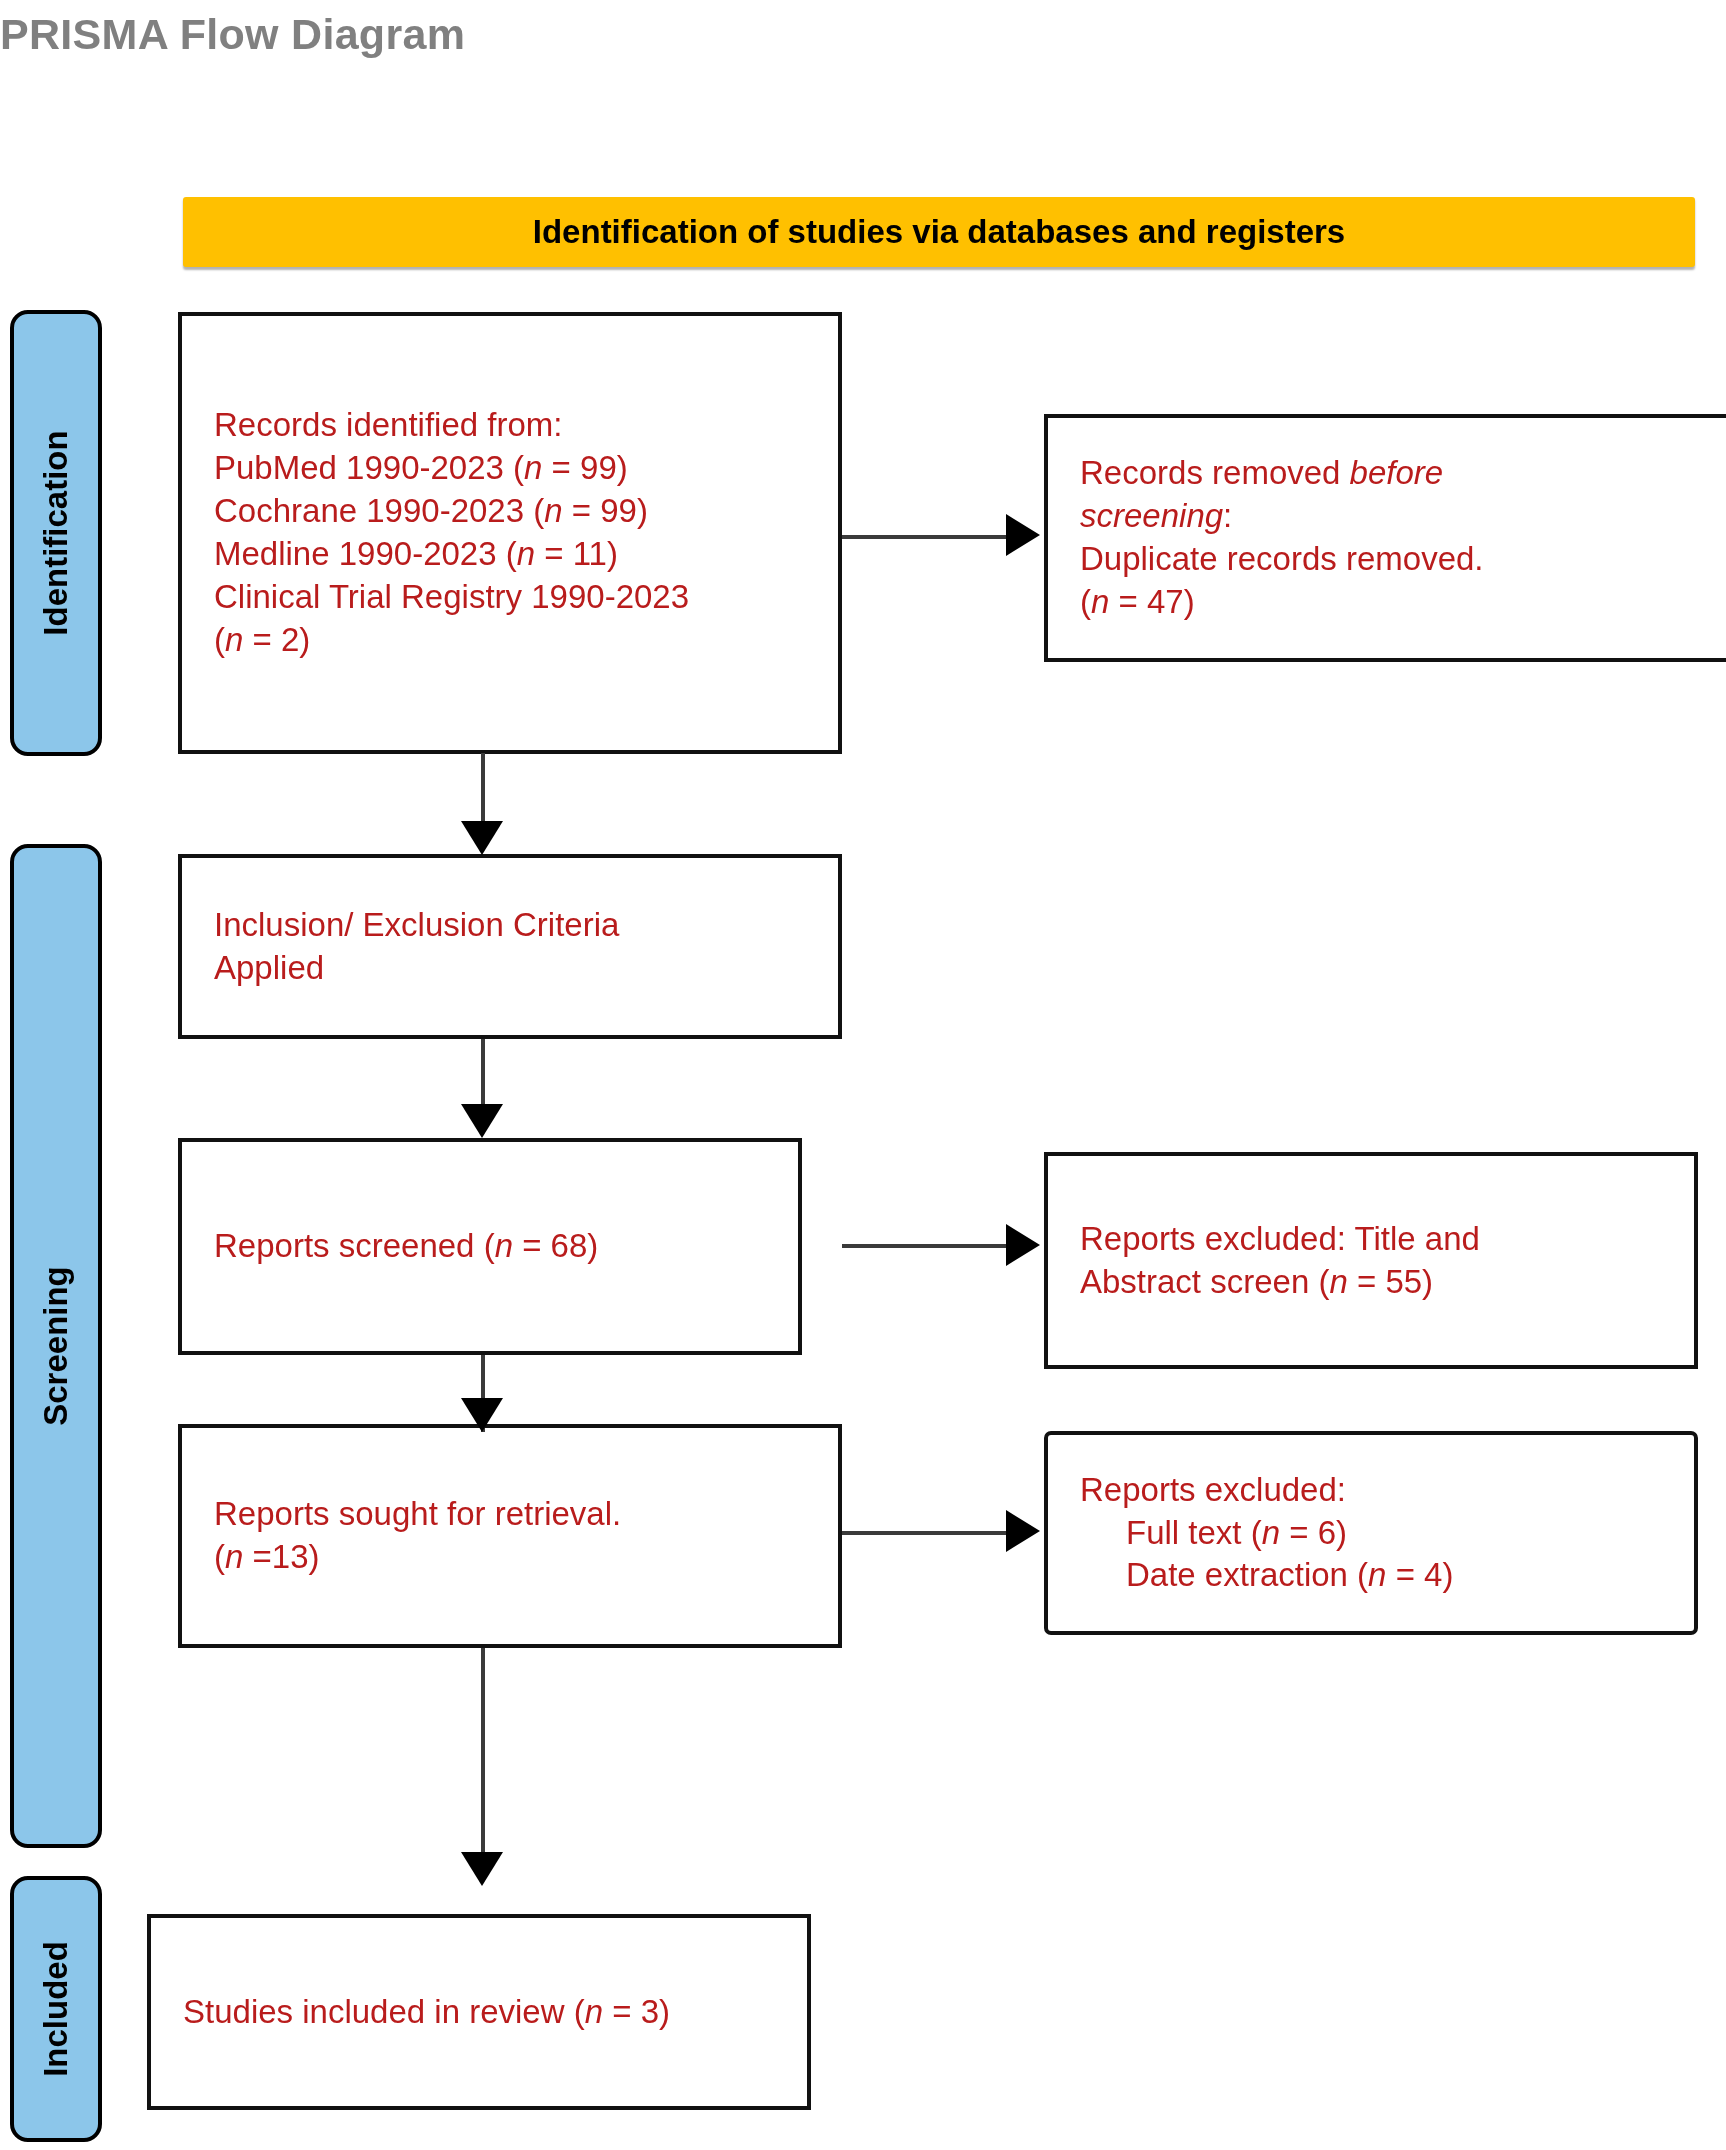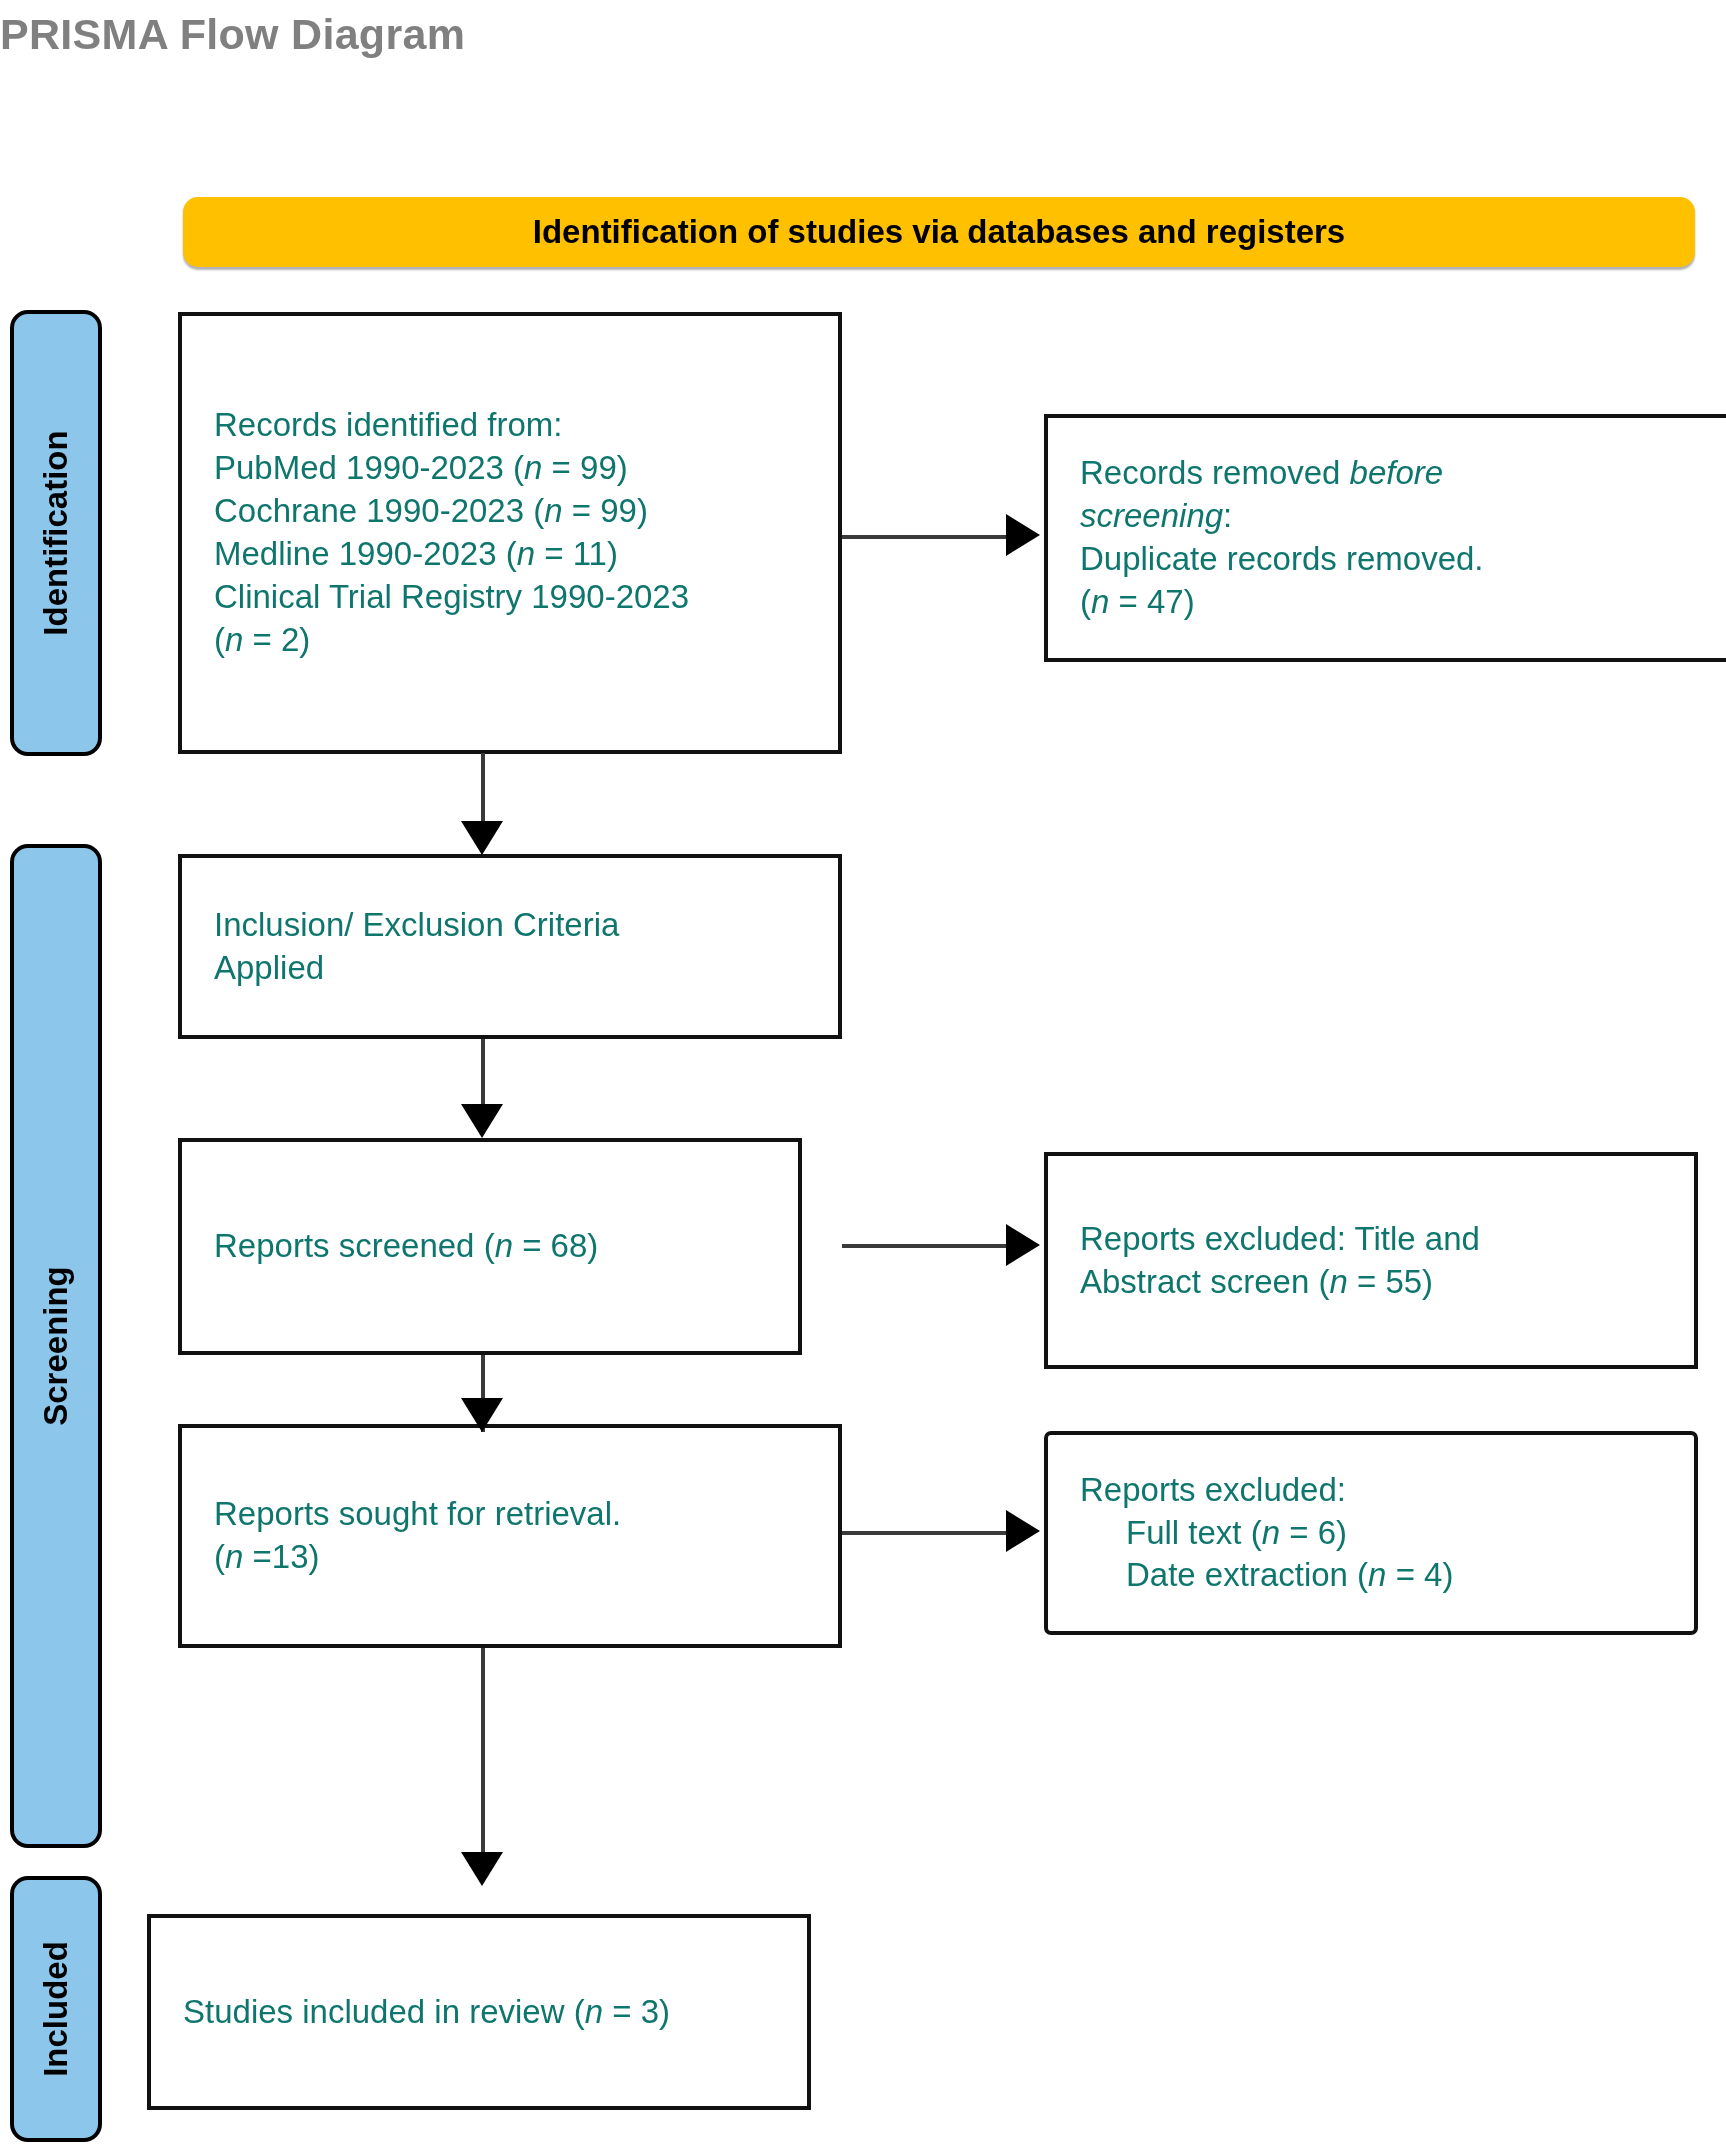--- a/index.html
+++ b/index.html
@@ -33,21 +33,21 @@
   }
 
   
   .stage-header {
     position: absolute;
     left: 183px;
     top: 197px;
     width: 1512px;
     height: 70px;
     background: #FFC000;
-    border-radius: 15px;
+    border-radius: 3px;
     box-shadow: 0 2.1px 2.1px rgba(0,0,0,0.30);
     display: flex;
     align-items: center;
     justify-content: center;
   }
   .stage-header-label {
     font-size: 33px;
     font-weight: bold;
     color: #000000;
   }
@@ -82,21 +82,21 @@
     background: #ffffff;
     border: 4.2px solid #111111;
     box-sizing: border-box;
     display: flex;
     align-items: center;
   }
   .fbox .fbox-text {
     padding: 0 32px;
     font-size: 33px;
     line-height: 1.30;
-    color: #0f766e;
+    color: #b91c1c;
     width: 100%;
   }
   .fbox .fbox-text .ln { display: block; white-space: nowrap; }
   .fbox .fbox-text .ind { padding-left: 46px; }
   .fbox .fbox-text i { font-style: italic; }
 
   
   #box-identified       { left: 178px; top: 312px;  width: 664px;  height: 442px; }
   #box-criteria         { left: 178px; top: 854px; width: 664px;  height: 185px; }
   #box-screened         { left: 178px; top: 1138px; width: 624px;  height: 217px; }

